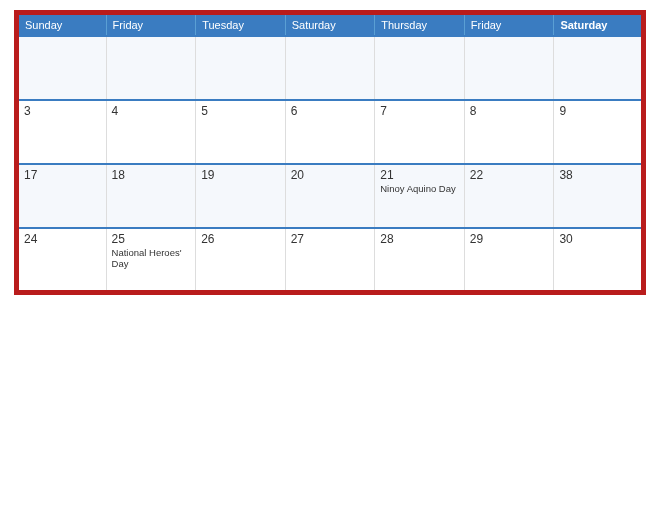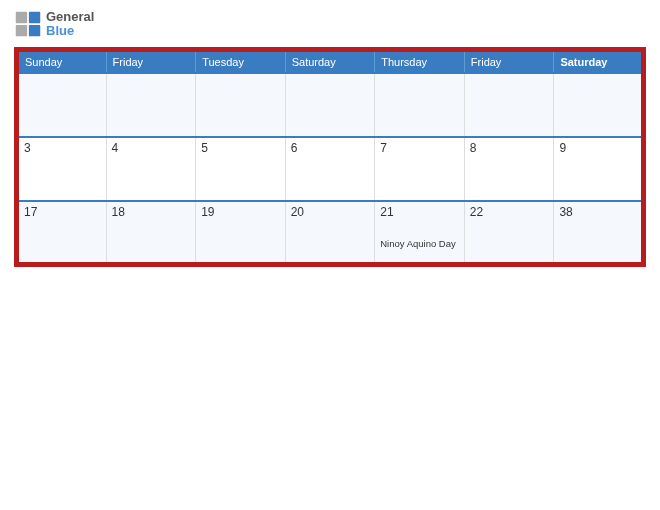--- a/index.html
+++ b/index.html
@@ -94,52 +94,34 @@
       border-right: none;
     }
     .day-num {
       font-size: 12px;
       color: #333;
       display: block;
     }
     .event {
       font-size: 9.5px;
       color: #333;
-      margin-top: 19px;
+      margin-top: 1px;
       line-height: 1.2;
     }
     .empty {
       background: #fff !important;
     }
     .calendar tbody tr:nth-child(odd) td.empty {
       background: #f5f8fc !important;
     }
   </style>
 </head>
 <body>
 
 <div class="page">
-  <div class="header">
-
-    <div class="logo">
-      <svg class="logo-icon" viewBox="0 0 32 32">
-        <rect x="2" y="2" width="13" height="13" fill="#aaa" rx="1"></rect>
-        <rect x="17" y="2" width="13" height="13" fill="#3a7cc1" rx="1"></rect>
-        <rect x="2" y="17" width="13" height="13" fill="#aaa" rx="1"></rect>
-        <rect x="17" y="17" width="13" height="13" fill="#3a7cc1" rx="1"></rect>
-      </svg>
-      <div class="logo-text">
-        General<br><span>Blue</span>
-      </div>
-    </div>
-
-    <div class="title"></div>
-
-    <div class="country"></div>
-  </div>
 
   <table class="calendar">
     <thead>
       <tr>
       <th>Sunday</th>
           <th>Friday</th>
           <th>Tuesday</th>
           <th>Saturday</th>
           <th>Thursday</th>
           <th>Friday</th>
@@ -196,15 +178,39 @@
             <span class="day-num">21</span>
             <div class="event">Ninoy Aquino Day</div>
           </td>
           <td>
             <span class="day-num">22</span>
           </td>
           <td>
             <span class="day-num">38</span>
           </td>
         </tr>
+        <tr>
+          <td>
+            <span class="day-num">24</span>
+          </td>
+          <td>
+            <span class="day-num">25</span>
+            <div class="event">National Heroes' Day</div>
+          </td>
+          <td>
+            <span class="day-num">26</span>
+          </td>
+          <td>
+            <span class="day-num">27</span>
+          </td>
+          <td>
+            <span class="day-num">28</span>
+          </td>
+          <td>
+            <span class="day-num">29</span>
+          </td>
+          <td>
+            <span class="day-num">30</span>
+          </td>
+        </tr>
       </tbody>
   </table>
 </div>
 
 </body></html>

